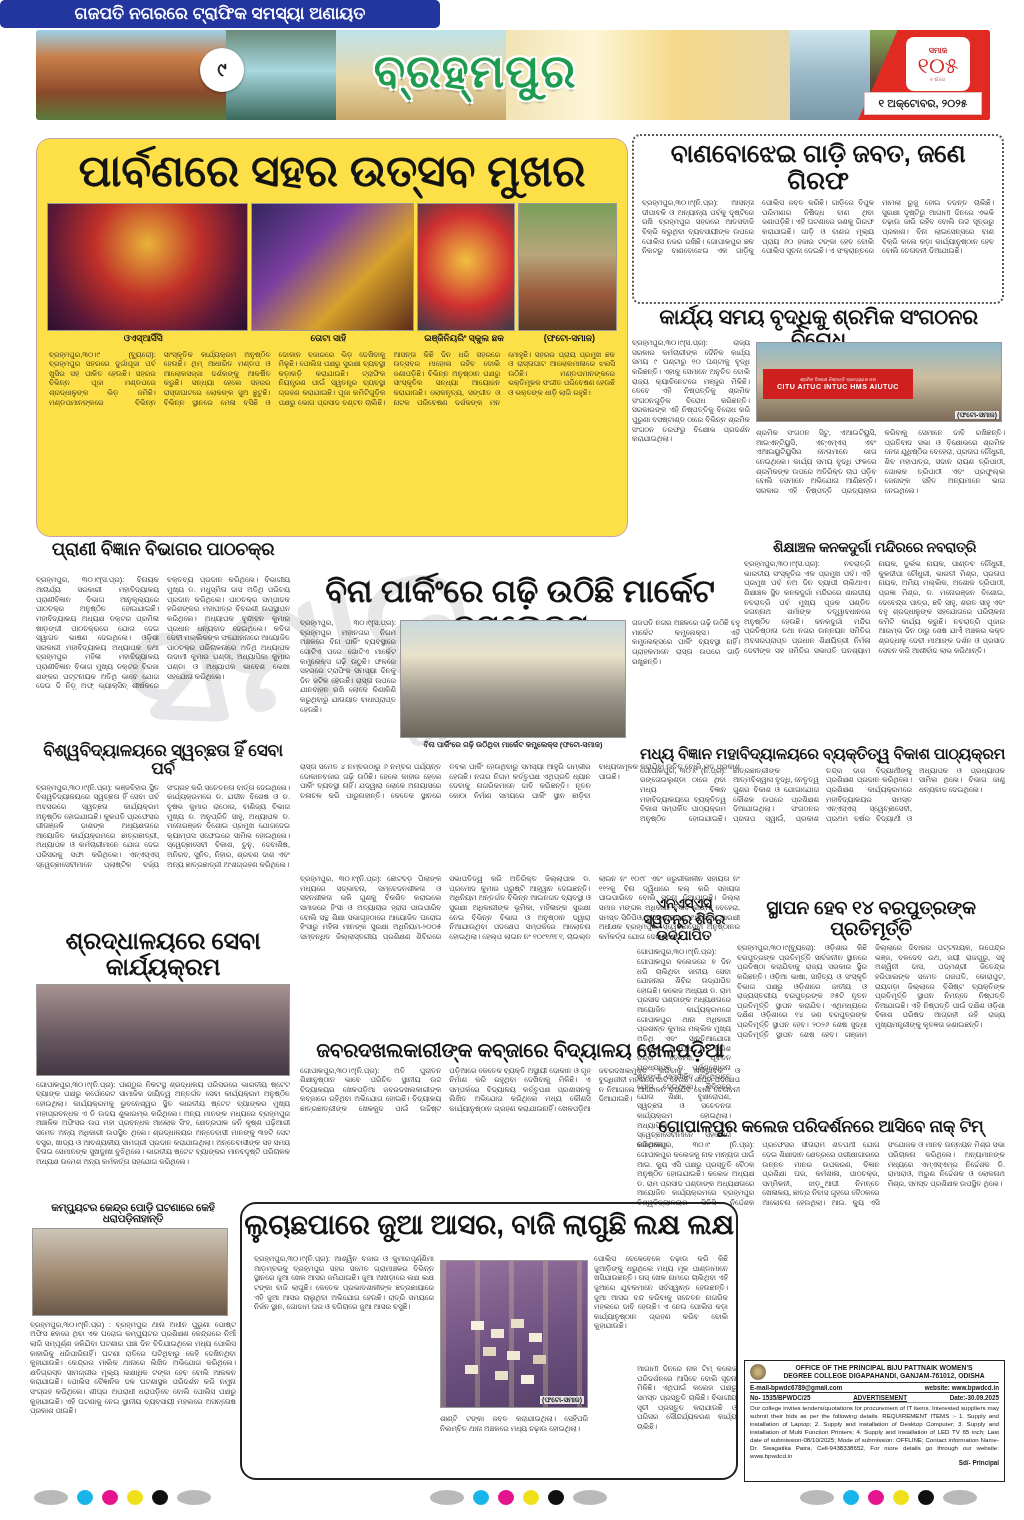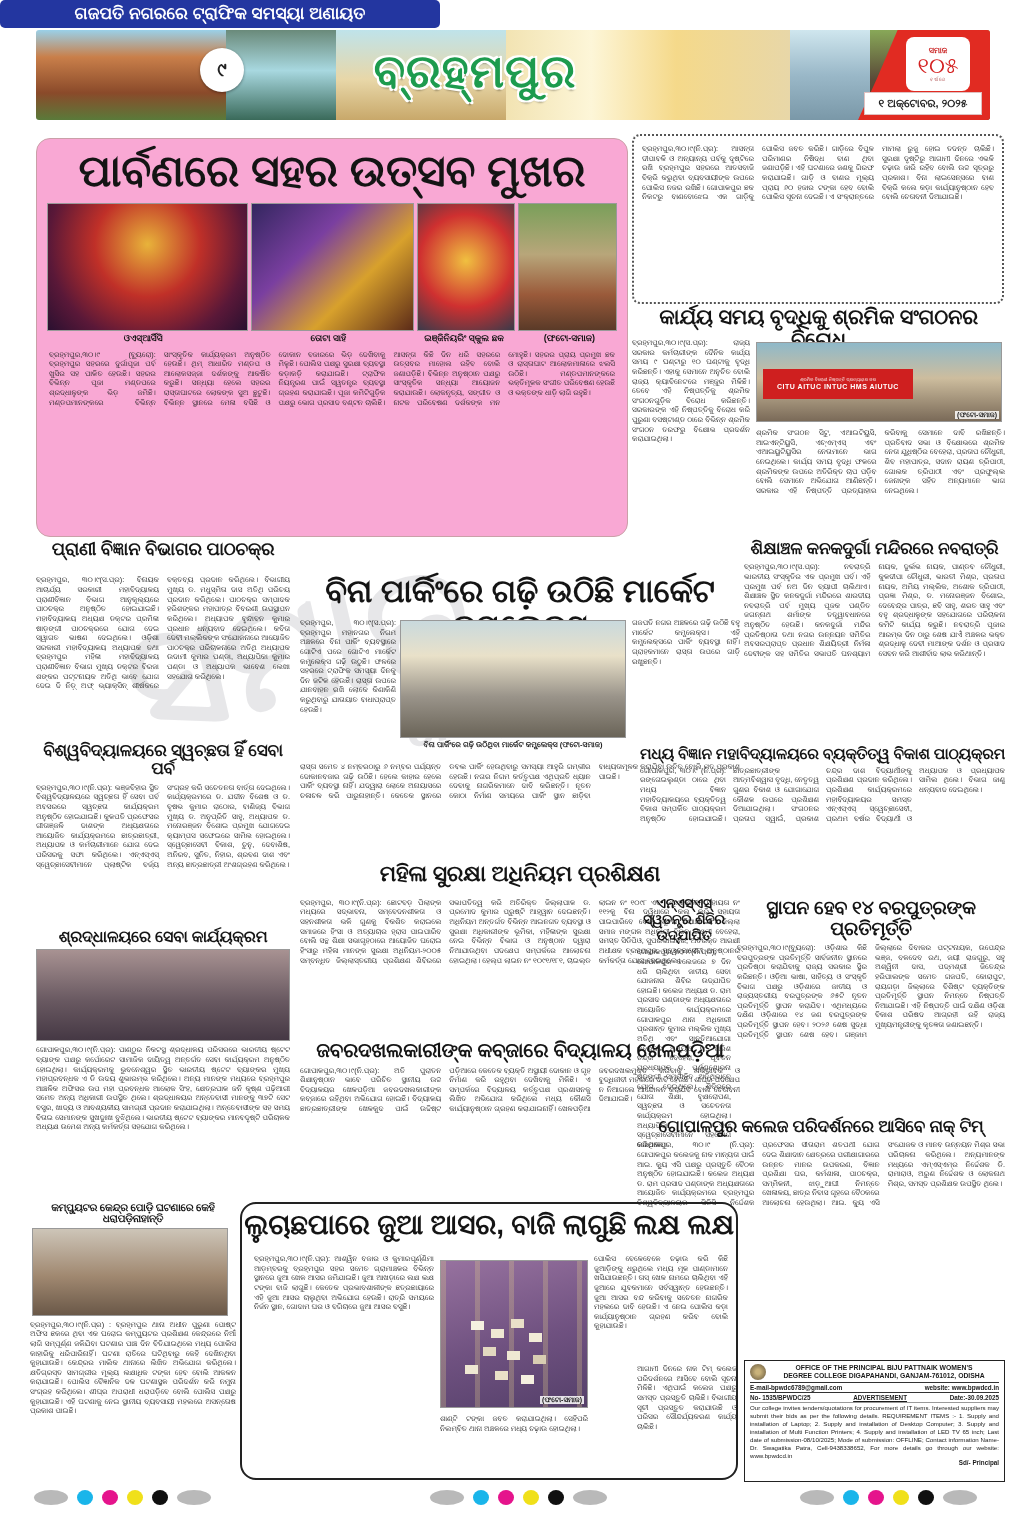--- a/index.html
+++ b/index.html
@@ -29,21 +29,21 @@
   #brand-box .b3{font-size:5px;color:#b05050;letter-spacing:1px;}
   #date-strip{position:absolute;right:8px;bottom:5px;width:116px;height:21px;background:#fff;border:1px solid #e0c0c0;
               display:flex;align-items:center;justify-content:center;font-size:11px;font-weight:700;color:#222;}
   
   .art{position:absolute;}
   .hl{font-weight:800;color:#141414;text-align:center;line-height:1.08;letter-spacing:-.3px;}
   .bt{font-size:7.3px;line-height:1.32;text-align:justify;color:#222;overflow:hidden;}
   .cap{font-weight:700;color:#111;}
   .ph{position:relative;border:1px solid #999;box-sizing:border-box;}
   
-  #lead{left:36px;top:138px;width:592px;height:399px;background:#f9a8d4;border:1px solid #caa0a8;border-radius:14px;box-sizing:border-box;}
+  #lead{left:36px;top:138px;width:592px;height:399px;background:#fde047;border:1px solid #caa0a8;border-radius:14px;box-sizing:border-box;}
   #lead .hl{font-size:44px;margin-top:8px;}
   #lead-photos{display:flex;gap:3px;margin:8px 10px 0;height:128px;}
   #lead-photos .ph{height:100%;}
   .ph-d1{width:202px;background:radial-gradient(circle at 50% 32%,#e8b33a 0%,#c03028 40%,#5a1838 75%,#2a1030 100%);}
   .ph-d2{width:164px;background:linear-gradient(135deg,#33265f 0%,#7a3fa0 35%,#d8a12c 65%,#5c2b18 100%);}
   .ph-d3{width:98px;background:radial-gradient(circle at 50% 45%,#f0c040 0%,#cf3030 55%,#3a3a4a 100%);}
   .ph-d4{width:100px;background:linear-gradient(180deg,#7a9f5a 0%,#b8a67a 40%,#9a5a3a 72%,#5a3a28 100%);}
   #lead-caps{display:flex;gap:11px;margin:2px 10px 0;}
   #lead-caps span{display:block;text-align:center;font-size:9px;}
   #lead-caps .c1{width:202px;} #lead-caps .c2{width:164px;} #lead-caps .c3{width:98px;} #lead-caps .c4{width:100px;}
@@ -64,21 +64,21 @@
   #labor-cap{position:absolute;right:2px;bottom:2px;background:rgba(255,255,255,.85);font-size:7px;font-weight:700;padding:0 2px;}
   #labor-colB{position:absolute;top:122px;left:124px;width:249px;height:108px;column-count:2;column-gap:8px;}
   
   #zoo{left:36px;top:540px;width:254px;}
   #zoo .hl{font-size:18px;}
   #zoo .bt{margin-top:16px;height:168px;column-count:2;column-gap:8px;}
   #swach{left:36px;top:742px;width:254px;}
   #swach .hl{font-size:17px;}
   #swach .bt{margin-top:4px;height:150px;column-count:2;column-gap:8px;}
   #shra{left:36px;top:928px;width:254px;}
-  #shra .hl{font-size:16px;}
+  #shra .hl{font-size:24px;}
   #shra-photo{margin-top:4px;width:100%;height:92px;background:linear-gradient(180deg,#a89292 0%,#6a5a62 55%,#453844 100%);}
   #shra .bt{margin-top:4px;height:142px;column-count:1;}
   #comp{left:30px;top:1202px;width:206px;}
   #comp .hl{font-size:10.5px;}
   #comp-photo{margin-top:3px;width:196px;height:88px;background:linear-gradient(180deg,#cdc5b8 0%,#a08870 55%,#6a5848 100%);margin-left:2px;}
   #comp .bt{margin-top:4px;height:168px;column-count:1;}
   
   #kicker{left:300px;top:543px;width:440px;height:28px;background:#2336a0;border-radius:5px;
           display:flex;align-items:center;justify-content:center;color:#fff;font-size:17px;font-weight:800;}
   #market{left:300px;top:574px;width:440px;height:286px;}
@@ -102,21 +102,21 @@
               background:repeating-linear-gradient(90deg,rgba(220,200,140,.30) 0 5px,rgba(0,0,0,0) 5px 34px),
                          linear-gradient(165deg,#97729f 0%,#6f5180 55%,#55406a 100%);}
   #gamb-cards{position:absolute;top:60px;left:30px;width:13px;height:9px;background:#f5f0e0;
               box-shadow:20px 8px 0 #efe8d2,40px -2px 0 #e9e0c8,58px 12px 0 #f2ecd8,12px 26px 0 #e2d8c0,
                          36px 30px 0 #efe8d2,62px 34px 0 #d8cdb2,-6px 44px 0 #efe8d2,24px 50px 0 #e9e0c8,50px 54px 0 #f5f0e0;}
   #gamb-photo .cap{position:absolute;right:3px;bottom:3px;background:rgba(255,255,255,.85);font-size:7px;padding:0 2px;}
   #gamb-colM{position:absolute;top:210px;left:198px;width:148px;height:56px;}
   #gamb-colR{position:absolute;top:50px;left:352px;width:134px;height:216px;}
   
   #nava{left:744px;top:540px;width:261px;}
-  #nava .hl{font-size:17px;}
+  #nava .hl{font-size:14px;}
   #nava .bt{margin-top:4px;height:176px;column-count:2;column-gap:8px;}
   #pers{left:640px;top:746px;width:365px;}
   #pers .hl{font-size:15.5px;}
   #pers .bt{margin-top:3px;height:92px;column-count:4;column-gap:7px;}
   #nss{left:637px;top:862px;width:94px;margin-top:33px;}
   #nss .hl{font-size:14px;line-height:1.15;}
   #nss .bt{margin-top:4px;height:236px;column-count:1;}
   #stat{left:737px;top:898px;width:268px;}
   #stat .hl{font-size:19px;}
   #stat .bt{margin-top:4px;height:188px;column-count:2;column-gap:8px;}
@@ -185,20 +185,21 @@
     <div id="lead-caps">
       <span class="cap c1">ଓଏସ୍ଆର୍ସିସି</span>
       <span class="cap c2">ତୋଟା ସାହି</span>
       <span class="cap c3">ଇଞ୍ଜିନିୟରିଂ ସ୍କୁଲ ଛକ</span>
       <span class="cap c4">(ଫଟୋ-ସମାଜ)</span>
     </div>
     <div class="bt">ବ୍ରହ୍ମପୁର,୩୦।୯ (ବ୍ୟୁରୋ): ବ୍ରହ୍ମପୁର ସହରରେ ଦୁର୍ଗାପୂଜା ପର୍ବ ଖୁସିର ସହ ପାଳିତ ହେଉଛି। ସହରର ବିଭିନ୍ନ ପୂଜା ମଣ୍ଡପରେ ଶ୍ରଦ୍ଧାଳୁଙ୍କ ଭିଡ଼ ଜମିଛି। ମଣ୍ଡପମାନଙ୍କରେ ବିଭିନ୍ନ ସାଂସ୍କୃତିକ କାର୍ଯ୍ୟକ୍ରମ ଅନୁଷ୍ଠିତ ହେଉଛି। ଥିମ୍ ଆଧାରିତ ମଣ୍ଡପ ଓ ଆଲୋକସଜ୍ଜା ଦର୍ଶକଙ୍କୁ ଆକର୍ଷିତ କରୁଛି। ସନ୍ଧ୍ୟା ହେଲେ ସହରର ରାସ୍ତାଘାଟରେ ଲୋକଙ୍କ ସୁଅ ଛୁଟୁଛି। ବିଭିନ୍ନ ସ୍ଥାନରେ ମେଳା ବସିଛି ଓ ଦୋକାନ ବଜାରରେ ଭିଡ଼ ଦେଖିବାକୁ ମିଳୁଛି। ପୋଲିସ ପକ୍ଷରୁ ସୁରକ୍ଷା ବ୍ୟବସ୍ଥା କଡ଼ାକଡ଼ି କରାଯାଇଛି। ଟ୍ରାଫିକ ନିୟନ୍ତ୍ରଣ ପାଇଁ ସ୍ୱତନ୍ତ୍ର ବ୍ୟବସ୍ଥା ଗ୍ରହଣ କରାଯାଇଛି। ପୂଜା କମିଟିଗୁଡ଼ିକ ପକ୍ଷରୁ ଭୋଗ ପ୍ରସାଦ ବଣ୍ଟନ ଚାଲିଛି। ଆସନ୍ତା କିଛି ଦିନ ଧରି ସହରରେ ଉତ୍ସବର ମାହୋଲ ରହିବ ବୋଲି ଜଣାପଡ଼ିଛି। ବିଭିନ୍ନ ଅନୁଷ୍ଠାନ ପକ୍ଷରୁ ସାଂସ୍କୃତିକ ସନ୍ଧ୍ୟା ଆୟୋଜନ କରାଯାଉଛି। ଲୋକନୃତ୍ୟ, ସଙ୍ଗୀତ ଓ ନାଟକ ପରିବେଷଣ ଦର୍ଶକଙ୍କ ମନ ମୋହୁଛି। ସହରର ପ୍ରାୟ ପ୍ରମୁଖ ଛକ ଓ ରାସ୍ତାଘାଟ ଆଲୋକମାଳାରେ ଝଲସି ଉଠିଛି। ମଣ୍ଡପମାନଙ୍କରେ ଭକ୍ତିମୂଳକ ସଂଗୀତ ପରିବେଷଣ ହେଉଛି ଓ ଭକ୍ତଙ୍କ ଧାଡ଼ି ଲାଗି ରହୁଛି।</div>
   </div>
 
   <div id="fire" class="art">
+    <div class="hl">ବାଣବୋଝେଇ ଗାଡ଼ି ଜବତ, ଜଣେ ଗିରଫ</div>
     <div class="bt">ବ୍ରହ୍ମପୁର,୩୦।୯(ନି.ପ୍ର): ଆସନ୍ତା ଦୀପାବଳି ଓ ଅନ୍ୟାନ୍ୟ ପର୍ବକୁ ଦୃଷ୍ଟିରେ ରଖି ବ୍ରହ୍ମପୁର ସହରରେ ଆତସବାଜି ବିକ୍ରି କରୁଥିବା ବ୍ୟବସାୟୀଙ୍କ ଉପରେ ପୋଲିସ ନଜର ରଖିଛି। ଗୋପାଳପୁର ଛକ ନିକଟରୁ ବାଣବୋଝେଇ ଏକ ଗାଡ଼ିକୁ ପୋଲିସ ଜବତ କରିଛି। ଗାଡ଼ିରେ ବିପୁଳ ପରିମାଣର ନିଷିଦ୍ଧ ବାଣ ଥିବା ଜଣାପଡ଼ିଛି। ଏହି ଘଟଣାରେ ଜଣକୁ ଗିରଫ କରାଯାଇଛି। ଗାଡ଼ି ଓ ବାଣର ମୂଲ୍ୟ ପ୍ରାୟ ୬୦ ହଜାର ଟଙ୍କା ହେବ ବୋଲି ପୋଲିସ ସୂଚନା ଦେଇଛି। ଏ ସଂକ୍ରାନ୍ତରେ ମାମଲା ରୁଜୁ ହୋଇ ତଦନ୍ତ ଚାଲିଛି। ସୁରକ୍ଷା ଦୃଷ୍ଟିରୁ ଆଗାମୀ ଦିନରେ ଏଭଳି ଚଢ଼ାଉ ଜାରି ରହିବ ବୋଲି ଉଚ୍ଚ ସୂତ୍ରରୁ ପ୍ରକାଶ। ବିନା ଲାଇସେନ୍ସରେ ବାଣ ବିକ୍ରି କଲେ କଡ଼ା କାର୍ଯ୍ୟାନୁଷ୍ଠାନ ହେବ ବୋଲି ଚେତାବନୀ ଦିଆଯାଇଛି।</div>
   </div>
 
   <div id="labor" class="art">
     <div class="hl">କାର୍ଯ୍ୟ ସମୟ ବୃଦ୍ଧିକୁ ଶ୍ରମିକ ସଂଗଠନର ବିରୋଧ</div>
     <div id="labor-colL" class="bt">ବ୍ରହ୍ମପୁର,୩୦।୯(ସ.ପ୍ର): ରାଜ୍ୟ ସରକାର କର୍ମଚାରୀଙ୍କ ଦୈନିକ କାର୍ଯ୍ୟ ସମୟ ୯ ଘଣ୍ଟାରୁ ୧୦ ଘଣ୍ଟାକୁ ବୃଦ୍ଧି କରିଛନ୍ତି। ଏହାକୁ ସେମାନେ ଅନୁଚିତ ବୋଲି ରାଜ୍ୟ କ୍ୟାବିନେଟରେ ମଞ୍ଜୁର ମିଳିଛି। ତେବେ ଏହି ନିଷ୍ପତ୍ତିକୁ ଶ୍ରମିକ ସଂଗଠନଗୁଡ଼ିକ ବିରୋଧ କରିଛନ୍ତି। ସରକାରଙ୍କ ଏହି ନିଷ୍ପତ୍ତିକୁ ବିରୋଧ କରି ପୁରୁଣା ବସଷ୍ଟାଣ୍ଡ ଠାରେ ବିଭିନ୍ନ ଶ୍ରମିକ ସଂଗଠନ ତରଫରୁ ବିକ୍ଷୋଭ ପ୍ରଦର୍ଶନ କରାଯାଇଥିଲା।</div>
     <div id="labor-photo" class="ph">
       <div id="labor-banner">
         <span class="s">ଶ୍ରମିକ ବିରୋଧୀ ନିଷ୍ପତ୍ତି ପ୍ରତ୍ୟାହାର କର</span>
         <span class="b">CITU AITUC INTUC HMS AIUTUC</span>
@@ -235,21 +236,20 @@
   <div id="market" class="art">
     <div class="hl">ବିନା ପାର୍କିଂରେ ଗଢ଼ି ଉଠିଛି ମାର୍କେଟ କମ୍ପ୍ଲେକ୍ସ</div>
     <div id="market-colL" class="bt">ବ୍ରହ୍ମପୁର, ୩୦।୯(ସ.ପ୍ର): ବ୍ରହ୍ମପୁର ମହାନଗର ନିଗମ ଅଞ୍ଚଳରେ ବିନା ପାର୍କିଂ ବ୍ୟବସ୍ଥାରେ ଗୋଟିଏ ପରେ ଗୋଟିଏ ମାର୍କେଟ କମ୍ପ୍ଲେକ୍ସ ଗଢ଼ି ଉଠୁଛି। ଫଳରେ ସହରରେ ଟ୍ରାଫିକ ସମସ୍ୟା ଦିନକୁ ଦିନ ଜଟିଳ ହେଉଛି। ରାସ୍ତା ଉପରେ ଯାନବାହନ ରଖି ଲୋକେ କିଣାକିଣି କରୁଥିବାରୁ ଯାତାୟାତ ବାଧାପ୍ରାପ୍ତ ହେଉଛି।</div>
     <div id="market-photo" class="ph"></div>
     <div id="market-cap">ବିନା ପାର୍କିଂରେ ଗଢ଼ି ଉଠିଥିବା ମାର୍କେଟ କମ୍ପ୍ଲେକ୍ସ (ଫଟୋ-ସମାଜ)</div>
     <div id="market-colR" class="bt">ଗଜପତି ନଗର ଅଞ୍ଚଳରେ ଗଢ଼ି ଉଠିଛି ବହୁ ମାର୍କେଟ କମ୍ପ୍ଲେକ୍ସ। ଏହି କମ୍ପ୍ଲେକ୍ସରେ ପାର୍କିଂ ବ୍ୟବସ୍ଥା ନାହିଁ। ଗ୍ରାହକମାନେ ରାସ୍ତା ଉପରେ ଗାଡ଼ି ରଖୁଛନ୍ତି।</div>
     <div id="market-colBot" class="bt">ରାସ୍ତା ସମେତ ୪ ନମ୍ବରଠାରୁ ୬ ନମ୍ବର ପର୍ଯ୍ୟନ୍ତ ଦୋକାନବଜାର ଗଢ଼ି ଉଠିଛି। ହେଲେ କାହାର ହେଲେ ପାର୍କିଂ ବ୍ୟବସ୍ଥା ନାହିଁ। ଯଦ୍ୱାରା ଲୋକେ ଅନାୟାସରେ ଚଳାଚଳ କରି ପାରୁନାହାନ୍ତି। କେତେକ ସ୍ଥାନରେ ଡବଲ ପାର୍କିଂ ହେଉଥିବାରୁ ସମସ୍ୟା ଆହୁରି ଗମ୍ଭୀର ହେଉଛି। ନଗର ନିଗମ କର୍ତ୍ତୃପକ୍ଷ ଏଥିପ୍ରତି ଧ୍ୟାନ ଦେବାକୁ ନାଗରିକମାନେ ଦାବି କରିଛନ୍ତି। ନୂତନ କୋଠା ନିର୍ମାଣ ସମୟରେ ପାର୍କିଂ ସ୍ଥାନ ଛାଡ଼ିବା ବାଧ୍ୟତାମୂଳକ କରାଯିବା ଉଚିତ ବୋଲି ମତ ପ୍ରକାଶ ପାଇଛି।</div>
   </div>
 
   <div id="women" class="art">
-    <div class="hl">ମହିଳା ସୁରକ୍ଷା ଅଧିନିୟମ ପ୍ରଶିକ୍ଷଣ</div>
     <div class="bt">ବ୍ରହ୍ମପୁର, ୩୦।୯(ନି.ପ୍ର): ଛୋଟବଡ଼ ପିଲାଙ୍କ ମଧ୍ୟରେ ସଦ୍‌ଭାବନା, ସମ୍ବେଦନଶୀଳତା ଓ ସହନଶୀଳତା ଭଳି ଗୁଣକୁ ବିକଶିତ କରାଇଲେ ସମାଜରେ ହିଂସା ଓ ଅତ୍ୟାଚାର ହ୍ରାସ ପାଇପାରିବ ବୋଲି ସନ୍ଥ ଶିକ୍ଷା ସଭାଗୃହଠାରେ ଆୟୋଜିତ ଘରୋଇ ହିଂସାରୁ ମହିଳା ମାନଙ୍କ ସୁରକ୍ଷା ଅଧିନିୟମ-୨୦୦୫ ସମ୍ବନ୍ଧିତ ଜିଲ୍ଲାସ୍ତରୀୟ ପ୍ରଶିକ୍ଷଣ ଶିବିରରେ ସଭାପତିତ୍ୱ କରି ଅତିରିକ୍ତ ଜିଲ୍ଲାପାଳ ଡ. ପ୍ରମୋଦ କୁମାର ପ୍ରୁଷ୍ଟି ଆହ୍ୱାନ ଦେଇଛନ୍ତି। ଅଧିନିୟମ ଅନ୍ତର୍ଗତ ବିଭିନ୍ନ ଆଇନଗତ ବ୍ୟବସ୍ଥା ଓ ସୁରକ୍ଷା ଅଧିକାରୀଙ୍କ ଭୂମିକା, ମହିଳାଙ୍କ ସୁରକ୍ଷା ନେଇ ବିଭିନ୍ନ ବିଭାଗ ଓ ଅନୁଷ୍ଠାନ ଦ୍ୱାରା ନିଆଯାଉଥିବା ପଦକ୍ଷେପ ସମ୍ପର୍କରେ ଆଲୋଚନା ହୋଇଥିଲା। ହେଲ୍ପ ଲାଇନ ନଂ ୧୦୯୧/୧୮୧, ଚାଇଲ୍ଡ ଲାଇନ ନଂ ୧୦୯୮ ଏବଂ ଜରୁରୀକାଳୀନ ସହାୟତା ନଂ ୧୧୨କୁ ବିନା ଦ୍ୱିଧାରେ କଲ୍ କରି ସହାୟତା ପାଇପାରିବେ ବୋଲି ସୂଚନା ଦିଆଯାଇଛି। ଜିଲ୍ଲା ସମାଜ ମଙ୍ଗଳ ଅଧିକାରୀ ବିଭବ ଲକ୍ଷ୍ମୀ ବେହେରା, ସମସ୍ତ ସିଡିପିଓ, ସୁପରଭାଇଜର, ଅତିରିକ୍ତ ଆରକ୍ଷୀ ଅଧୀକ୍ଷକ ବ୍ରହ୍ମପୁର, ସ୍ୱେଚ୍ଛାସେବୀ ଅନୁଷ୍ଠାନର କର୍ମକର୍ତ୍ତା ଯୋଗ ଦେଇଥିଲେ।</div>
   </div>
 
   <div id="play" class="art">
     <div class="hl">ଜବରଦଖଲକାରୀଙ୍କ କବ୍ଜାରେ ବିଦ୍ୟାଳୟ ଖେଳପଡ଼ିଆ</div>
     <div class="bt">ଗୋପାଳପୁର,୩୦।୯(ନି.ପ୍ର): ଅତି ପୁରାତନ ଶିକ୍ଷାନୁଷ୍ଠାନ ଭାବେ ପରିଚିତ ସ୍ଥାନୀୟ ଉଚ୍ଚ ବିଦ୍ୟାଳୟର ଖେଳପଡ଼ିଆ ଜବରଦଖଲକାରୀଙ୍କ କବ୍ଜାରେ ରହିଥିବା ଅଭିଯୋଗ ହୋଇଛି। ବିଦ୍ୟାଳୟ ଛାତ୍ରଛାତ୍ରୀଙ୍କ ଖେଳକୁଦ ପାଇଁ ଉଦ୍ଦିଷ୍ଟ ପଡ଼ିଆରେ କେତେକ ବ୍ୟକ୍ତି ଅସ୍ଥାୟୀ ଦୋକାନ ଓ ଗୃହ ନିର୍ମାଣ କରି ରହୁଥିବା ଦେଖିବାକୁ ମିଳିଛି। ଏ ସମ୍ପର୍କରେ ବିଦ୍ୟାଳୟ କର୍ତ୍ତୃପକ୍ଷ ପ୍ରଶାସନକୁ ଲିଖିତ ଅଭିଯୋଗ କରିଥିଲେ ମଧ୍ୟ କୌଣସି କାର୍ଯ୍ୟାନୁଷ୍ଠାନ ଗ୍ରହଣ କରାଯାଇନାହିଁ। ଖେଳପଡ଼ିଆ ଜବରଦଖଲମୁକ୍ତ କରିବାକୁ ଅଭିଭାବକ ଓ ବୁଦ୍ଧିଜୀବୀ ମହଲରେ ଦାବି ହେଉଛି। ଶୀଘ୍ର ପଦକ୍ଷେପ ନ ନିଆଗଲେ ଆନ୍ଦୋଳନ କରାଯିବ ବୋଲି ଚେତାବନୀ ଦିଆଯାଇଛି।</div>
   </div>
 
   <div id="gamb" class="art">
     <div class="hl">ଲୁଚାଛପାରେ ଜୁଆ ଆସର, ବାଜି ଲାଗୁଛି ଲକ୍ଷ ଲକ୍ଷ</div>

